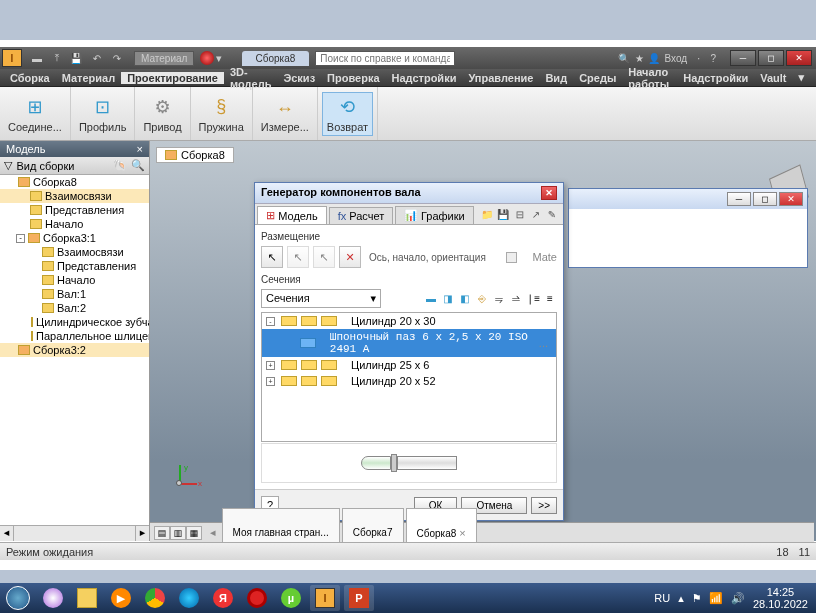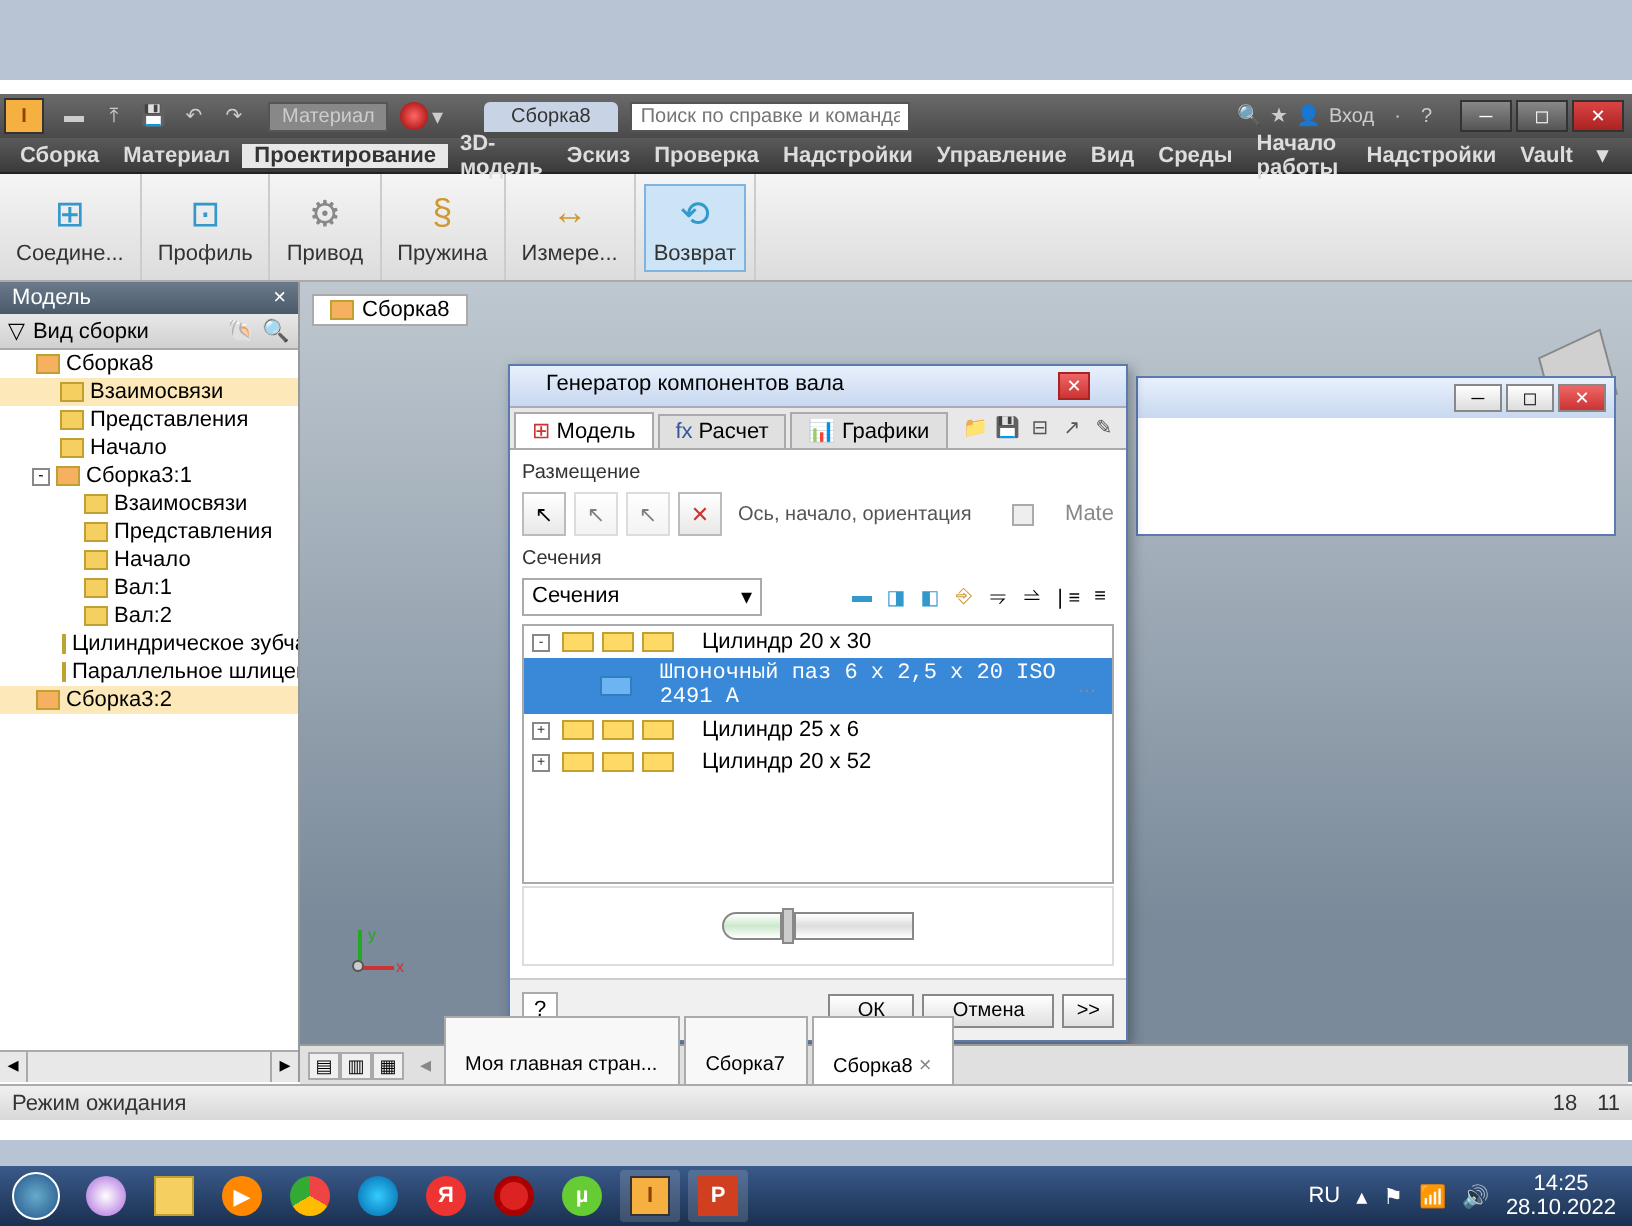--- a/index.html
+++ b/index.html
@@ -45,21 +45,21 @@
 .tree-item .ico.asm{background:#f5b060;}
 .scroll-bottom{height:16px;background:#e8e8e8;border-top:1px solid #aaa;display:flex;}
 
 .viewport{flex:1;background:linear-gradient(#bfc8d0,#7a8a9a 80%);position:relative;}
 .sub-tab{position:absolute;top:6px;left:6px;background:#fff;border:1px solid #aaa;padding:1px 8px;font-size:10px;display:flex;align-items:center;gap:4px;}
 .sub-tab .ico{width:12px;height:10px;background:#f5b060;border:1px solid #c0a030;}
 .viewcube{position:absolute;top:30px;right:10px;width:34px;height:34px;background:#d0d0d0;border:1px solid #888;transform:rotate(-15deg) skewY(-10deg);}
 
 
 .dialog{position:absolute;top:135px;left:254px;width:310px;background:#f0f0f0;border:1px solid #5a7ab0;box-shadow:2px 2px 6px rgba(0,0,0,0.3);}
-.dlg-title{background:linear-gradient(#e8f0fc,#c8d8f0);padding:3px 18px;font-size:11px;display:flex;justify-content:space-between;border-bottom:1px solid #aab;}
+.dlg-title{background:linear-gradient(#e8f0fc,#c8d8f0);padding:3px 6px;font-size:11px;display:flex;justify-content:space-between;border-bottom:1px solid #aab;font-weight:bold;}
 .dlg-title .x{width:16px;height:14px;background:linear-gradient(#e66,#c33);color:#fff;display:flex;align-items:center;justify-content:center;font-size:9px;border:1px solid #a22;}
 .dlg-tabs{display:flex;background:#e8e8e8;border-bottom:1px solid #aaa;align-items:center;}
 .dlg-tab{padding:2px 8px;font-size:10px;border:1px solid #aaa;border-bottom:none;background:#fff;margin-left:2px;margin-top:2px;display:flex;gap:3px;align-items:center;}
 .dlg-tab.inactive{background:#e0e0e0;}
 .dlg-tabs-right{margin-left:auto;display:flex;gap:2px;padding-right:4px;}
 .dlg-tabs-right span{width:14px;height:14px;display:flex;align-items:center;justify-content:center;font-size:10px;color:#555;}
 .dlg-body{padding:6px;background:#fff;}
 .dlg-section-label{font-size:10px;color:#333;margin-bottom:4px;}
 .dlg-row{display:flex;align-items:center;gap:4px;margin-bottom:6px;}
 .dlg-toolbtn{width:22px;height:22px;border:1px solid #bbb;background:linear-gradient(#fff,#e8e8e8);display:flex;align-items:center;justify-content:center;font-size:11px;}

